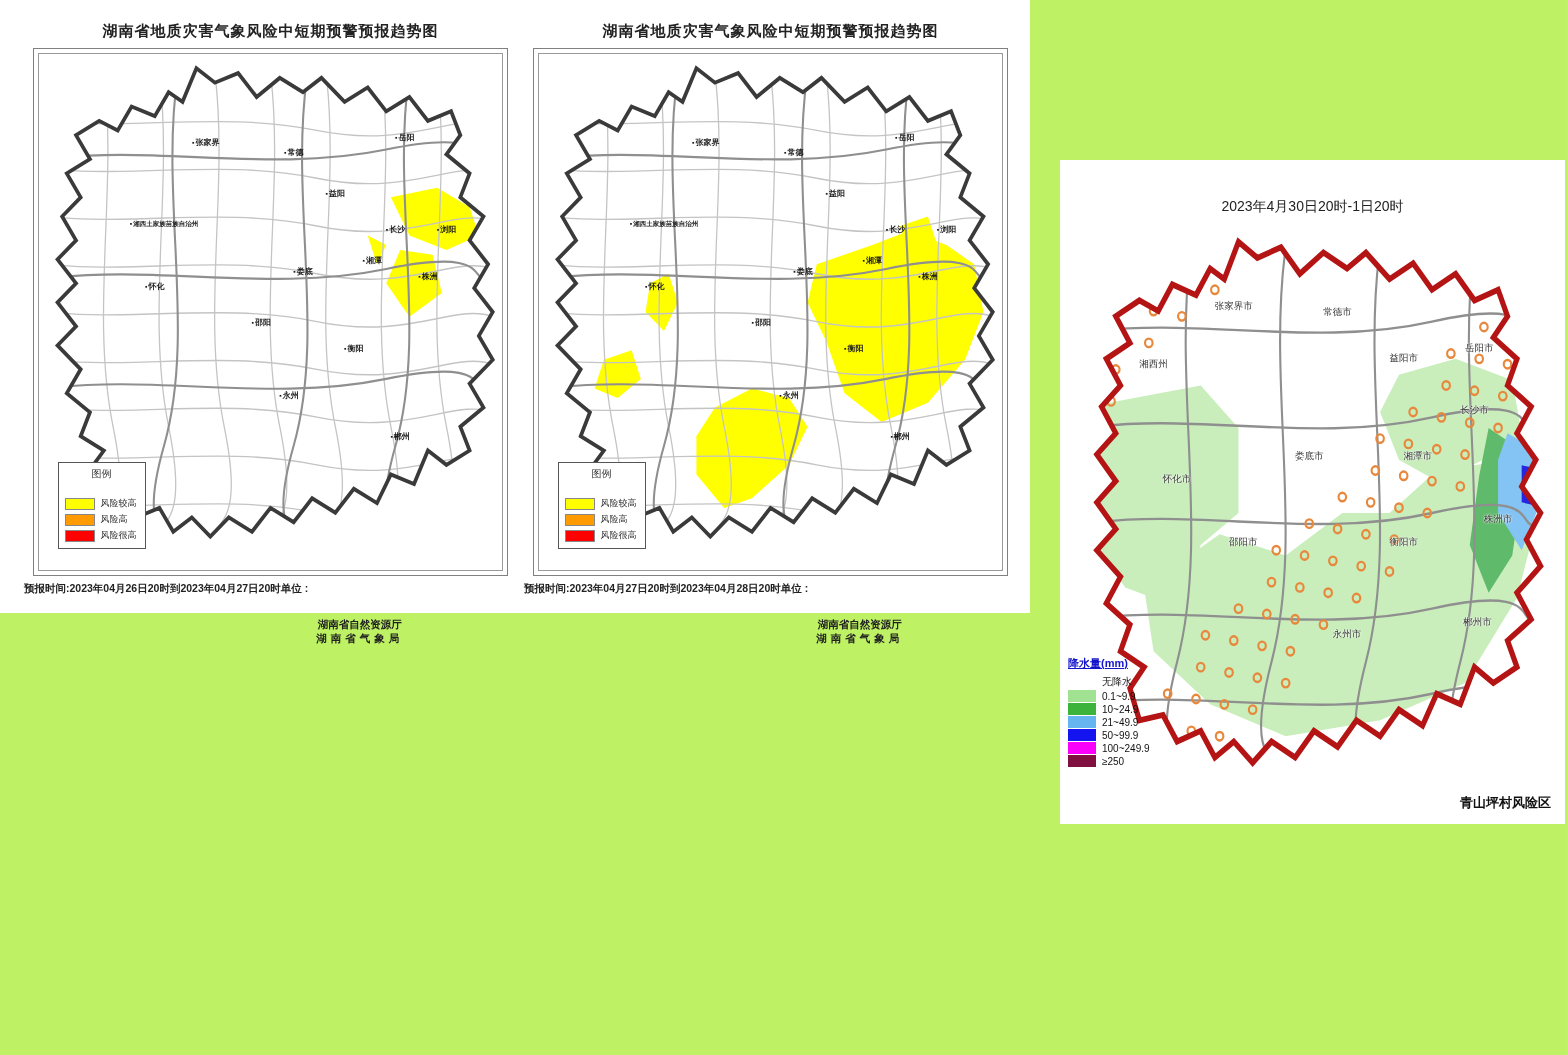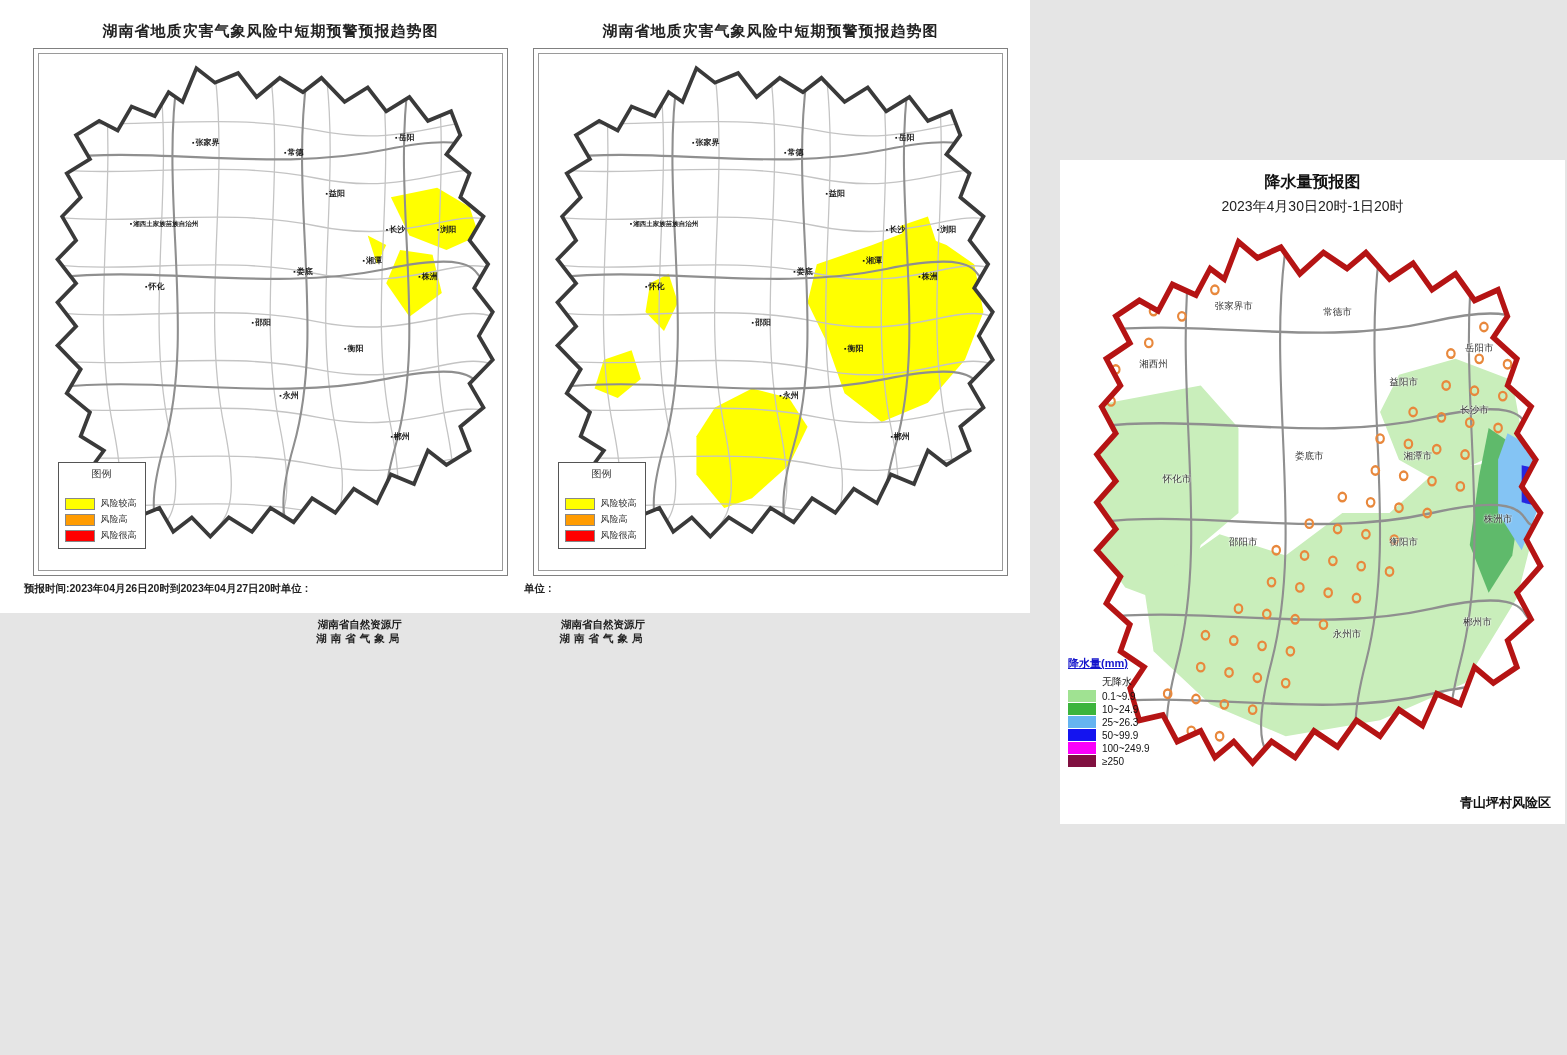--- a/index.html
+++ b/index.html
@@ -1,18 +1,18 @@
 <!DOCTYPE html>
 <html><head>
 <meta charset="utf-8">
 <style>
   * { margin:0; padding:0; box-sizing:border-box; }
   html,body { background:#000; }
   body { font-family:"Liberation Sans","DejaVu Sans",sans-serif; }
-  .page { position:relative; width:1567px; height:1055px; background:#e5e5e5; overflow:hidden; }
+  .page { position:relative; width:1567px; height:1055px; background:#bef264; overflow:hidden; }
 
   
   .filter-card { position:absolute; left:0; top:4; width:1027px; height:42px; background:#fff;
                  border:1px solid #e4e7ed; border-radius:4px; display:flex; align-items:center; padding:0 8px; }
   .f-label { font-size:13px; color:#606266; margin:0 6px 0 4px; white-space:nowrap; }
   .select-box { position:relative; height:30px; border:1px solid #dcdfe6; border-radius:4px; background:#fff;
                 display:flex; align-items:center; padding:0 22px 0 10px; font-size:13px; color:#606266; }
   .select-box .chev { position:absolute; right:7px; top:8px; font-size:10px; color:#c0c4cc; }
   .input-box { height:30px; border:1px solid #dcdfe6; border-radius:4px; background:#fff;
                display:flex; align-items:center; padding:0 10px; font-size:13px; color:#c0c4cc; }
@@ -430,33 +430,33 @@
                 </div>
                 <div class="lg-row">
                   <span class="lg-swatch" style="background: rgb(255, 0, 0);"></span>
                   <span>风险很高</span>
                 </div>
               </div>
           </div>
         </div>
       </div>
       <div class="tm-footer">
+        <span class="tm-time">预报时间:2023年04月27日20时到2023年04月28日20时</span>
         <span class="tm-unit">
           <span>单位 :</span>
           <span class="orgs">
             <div>湖南省自然资源厅</div>
             <div>湖南省气象局</div>
           </span>
         </span>
       </div>
     </div>
   </div>
 
   <div class="precip-panel">
-    <div class="pp-title">降水量预报图</div>
     <div class="pp-sub">2023年4月30日20时-1日20时</div>
     <div class="pp-map">
       <svg viewBox="0 0 100 108" preserveAspectRatio="none">
           <defs>
             <clipPath id="clipP">
               <path d="M34,3 L38,6 L43,4 L47,9 L52,5 L57,8 L61,5 L66,10 L71,7 L75,12 L80,9 L84,14 L89,12 L91,17 L88,21 L93,25 L91,30 L96,34 L93,39 L97,44 L94,49 L98,54 L95,59 L98,64 L93,69 L96,74 L91,78 L93,83 L88,86 L84,83 L81,90 L76,88 L73,94 L68,91 L64,96 L59,93 L55,98 L50,95 L46,100 L41,97 L37,101 L33,97 L29,100 L26,95 L21,97 L18,92 L13,93 L11,87 L14,83 L9,80 L11,75 L6,71 L9,66 L4,61 L8,57 L4,52 L8,48 L4,43 L8,39 L5,34 L9,30 L6,25 L11,22 L8,17 L13,14 L17,16 L20,11 L25,13 L28,8 L31,10 Z"></path>
             </clipPath>
           </defs>
           <g clip-path="url(#clipP)">
             <rect x="0" y="0" width="100" height="108" fill="#ffffff"></rect>
@@ -547,21 +547,21 @@
             <circle cx="29" cy="12" r="0.8" fill="none" stroke="#e8883c" stroke-width="0.45"></circle>
             <circle cx="66" cy="65" r="0.8" fill="none" stroke="#e8883c" stroke-width="0.45"></circle>
           </g>
           <path d="M34,3 L38,6 L43,4 L47,9 L52,5 L57,8 L61,5 L66,10 L71,7 L75,12 L80,9 L84,14 L89,12 L91,17 L88,21 L93,25 L91,30 L96,34 L93,39 L97,44 L94,49 L98,54 L95,59 L98,64 L93,69 L96,74 L91,78 L93,83 L88,86 L84,83 L81,90 L76,88 L73,94 L68,91 L64,96 L59,93 L55,98 L50,95 L46,100 L41,97 L37,101 L33,97 L29,100 L26,95 L21,97 L18,92 L13,93 L11,87 L14,83 L9,80 L11,75 L6,71 L9,66 L4,61 L8,57 L4,52 L8,48 L4,43 L8,39 L5,34 L9,30 L6,25 L11,22 L8,17 L13,14 L17,16 L20,11 L25,13 L28,8 L31,10 Z" fill="none" stroke="#b51414" stroke-width="1.1"></path>
         </svg>
       <div class="labels">
           <span class="map-label" style="left: 33%; top: 14%;">张家界市</span>
           <span class="map-label" style="left: 55%; top: 15%;">常德市</span>
           <span class="map-label" style="left: 85%; top: 17%; margin-top: 24px;">岳阳市</span>
           <span class="map-label" style="left: 16%; top: 24%;">湘西州</span>
-          <span class="map-label" style="left: 69%; top: 23%; margin-top: 24px;">益阳市</span>
+          <span class="map-label" style="left: 69%; top: 23%;">益阳市</span>
           <span class="map-label" style="left: 84%; top: 32%;">长沙市</span>
           <span class="map-label" style="left: 49%; top: 40%;">娄底市</span>
           <span class="map-label" style="left: 72%; top: 40%;">湘潭市</span>
           <span class="map-label" style="left: 21%; top: 44%;">怀化市</span>
           <span class="map-label" style="left: 89%; top: 51%;">株洲市</span>
           <span class="map-label" style="left: 35%; top: 55%;">邵阳市</span>
           <span class="map-label" style="left: 69%; top: 55%;">衡阳市</span>
           <span class="map-label" style="left: 57%; top: 71%;">永州市</span>
           <span class="map-label" style="left: 82%; top: 69%; padding-left: 25px;">郴州市</span>
         </div>
@@ -575,21 +575,21 @@
           <div class="lg-row">
             <span class="lg-swatch" style="background: rgb(160, 226, 146); border: none;"></span>
             <span>0.1~9.9</span>
           </div>
           <div class="lg-row">
             <span class="lg-swatch" style="background: rgb(60, 180, 60); border: none;"></span>
             <span>10~24.9</span>
           </div>
           <div class="lg-row">
             <span class="lg-swatch" style="background: rgb(102, 180, 240); border: none;"></span>
-            <span>25~26.3</span>
+            <span>21~49.9</span>
           </div>
           <div class="lg-row">
             <span class="lg-swatch" style="background: rgb(20, 20, 240); border: none;"></span>
             <span>50~99.9</span>
           </div>
           <div class="lg-row">
             <span class="lg-swatch" style="background: rgb(250, 0, 250); border: none;"></span>
             <span>100~249.9</span>
           </div>
           <div class="lg-row">

